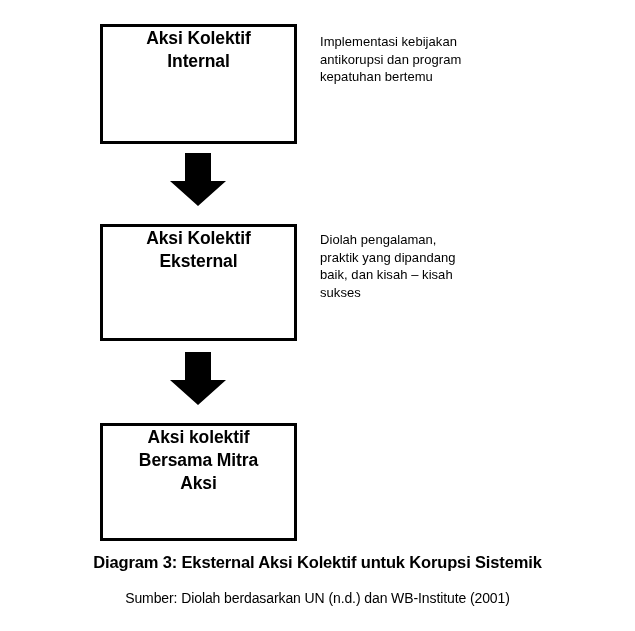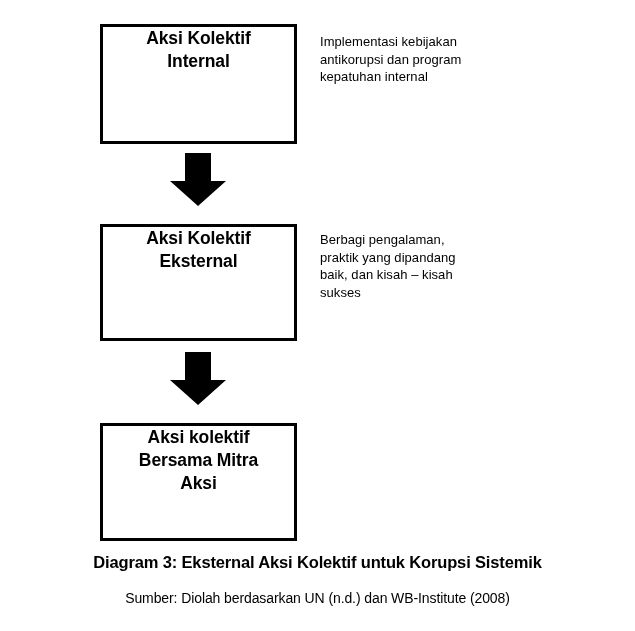--- a/index.html
+++ b/index.html
@@ -101,45 +101,45 @@
 <body>
 
 <div id="diagram-root">
 
   <div class="flow-stage stage-1">
     <span class="stage-label">Aksi Kolektif
 Internal</span>
   </div>
   <div class="stage-note note-1">Implementasi kebijakan
 antikorupsi dan program
-kepatuhan  internal</div>
+kepatuhan  bertemu</div>
 
   <div class="flow-arrow arrow-1">
     <svg viewBox="0 0 56 53" xmlns="http://www.w3.org/2000/svg" aria-hidden="true">
       <polygon points="15,0 41,0 41,28 56,28 28,53 0,28 15,28" fill="#000000"></polygon>
     </svg>
   </div>
 
   <div class="flow-stage stage-2">
     <span class="stage-label">Aksi Kolektif
 Eksternal</span>
   </div>
-  <div class="stage-note note-2">Berbagi pengalaman,
+  <div class="stage-note note-2">Diolah pengalaman,
 praktik yang dipandang
 baik, dan kisah – kisah
 sukses</div>
 
   <div class="flow-arrow arrow-2">
     <svg viewBox="0 0 56 53" xmlns="http://www.w3.org/2000/svg" aria-hidden="true">
       <polygon points="15,0 41,0 41,28 56,28 28,53 0,28 15,28" fill="#000000"></polygon>
     </svg>
   </div>
 
   <div class="flow-stage stage-3">
     <span class="stage-label">Aksi kolektif
 Bersama Mitra
 Aksi</span>
   </div>
 
   <div class="figure-caption">Diagram 3: Eksternal Aksi Kolektif untuk Korupsi Sistemik</div>
-  <div class="figure-source">Sumber: Diolah berdasarkan UN (n.d.) dan WB-Institute (2008)</div>
+  <div class="figure-source">Sumber: Diolah berdasarkan UN (n.d.) dan WB-Institute (2001)</div>
 
 </div>
 
 </body></html>

